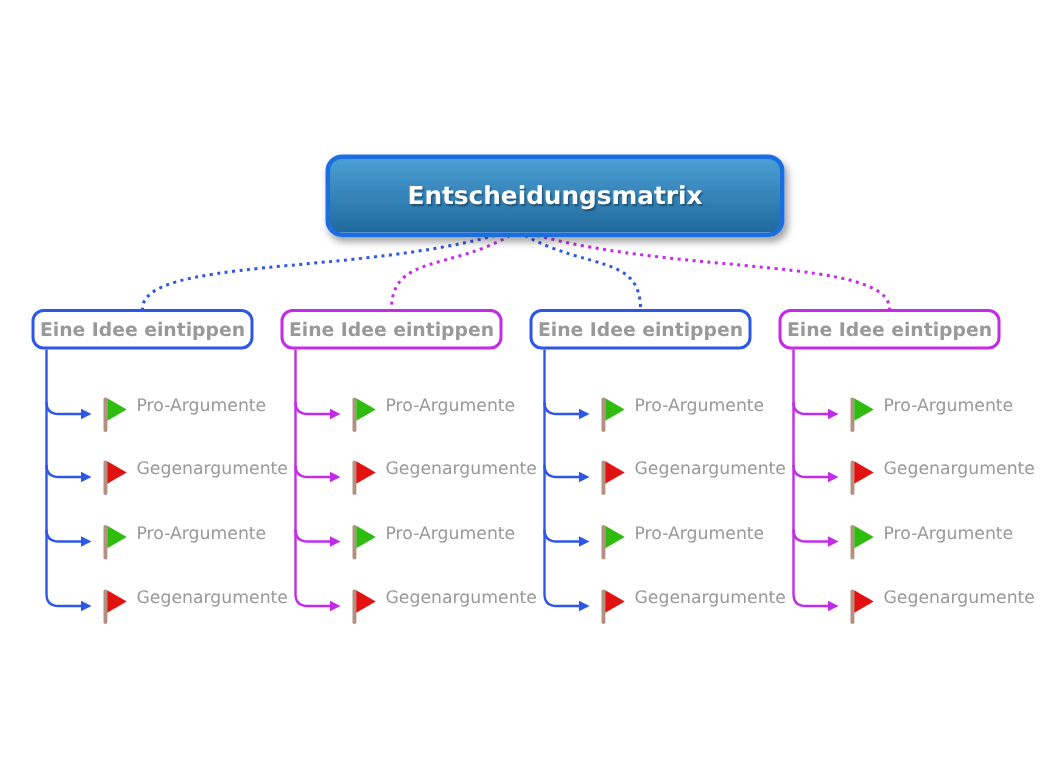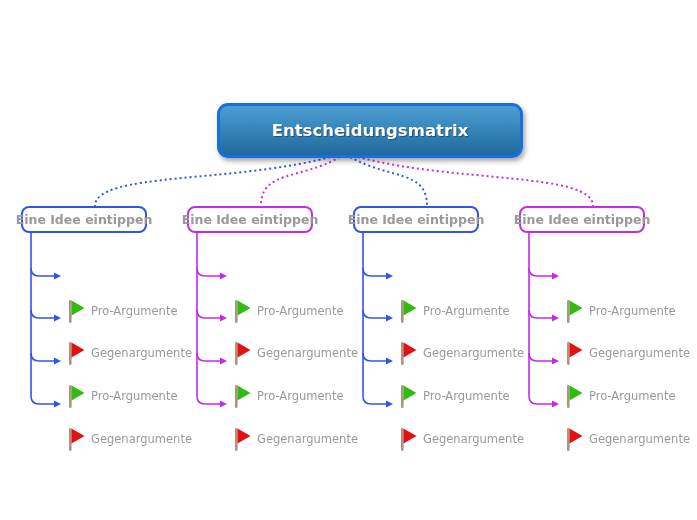--- a/index.html
+++ b/index.html
@@ -14,28 +14,28 @@
   .fill-magenta{fill:var(--line-magenta);stroke:none;}
 
   .main-node{position:absolute;left:217px;top:103px;width:306px;height:55px;box-sizing:border-box;
     border:3px solid var(--node-border);border-radius:11px;
     background:linear-gradient(to bottom,var(--node-top),var(--node-bottom));
     display:flex;align-items:center;justify-content:center;
     color:var(--node-text);font-weight:bold;font-size:16.5px;
     text-shadow:1px 1px 1px rgba(0,0,0,.35);
     box-shadow:2px 3px 5px rgba(50,50,50,.45);}
 
-  .idea-box{position:absolute;top:206px;width:126px;height:27px;box-sizing:border-box;
+  .idea-box{position:absolute;top:206px;width:148px;height:27px;box-sizing:border-box;
     background:var(--box-bg);border-radius:8px;
     display:flex;align-items:center;justify-content:center;
     font-weight:bold;font-size:12.5px;color:var(--label-gray);white-space:nowrap;}
   .idea-box.blue{border:2px solid var(--line-blue);}
   .idea-box.magenta{border:2px solid var(--line-magenta);}
 
-  .item{position:absolute;height:26px;display:flex;align-items:center;gap:6px;white-space:nowrap;margin-top:35px;}
+  .item{position:absolute;height:26px;display:flex;gap:6px;white-space:nowrap;}
   .item-label{font-size:11.5px;color:var(--label-gray);}
   .flag .pole{fill:var(--flag-pole);}
   .flag.flag-green .fg{fill:var(--flag-green);}
   .flag.flag-red .fg{fill:var(--flag-red);}
 </style>
 </head>
 <body>
 
 <div class="stage">
 

